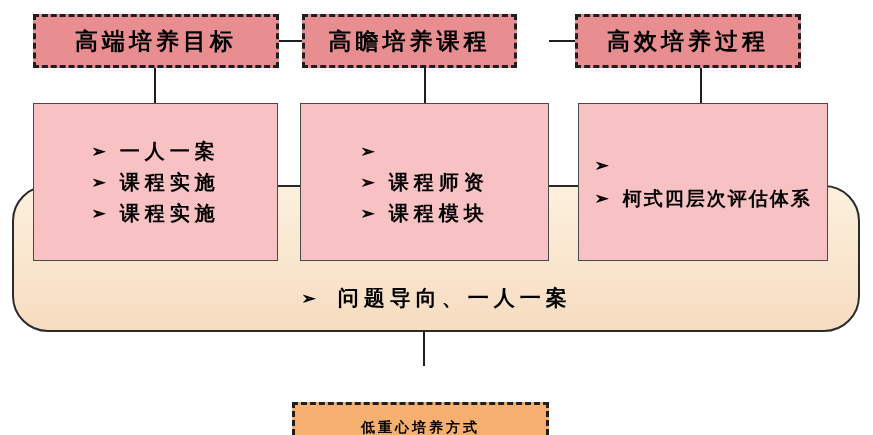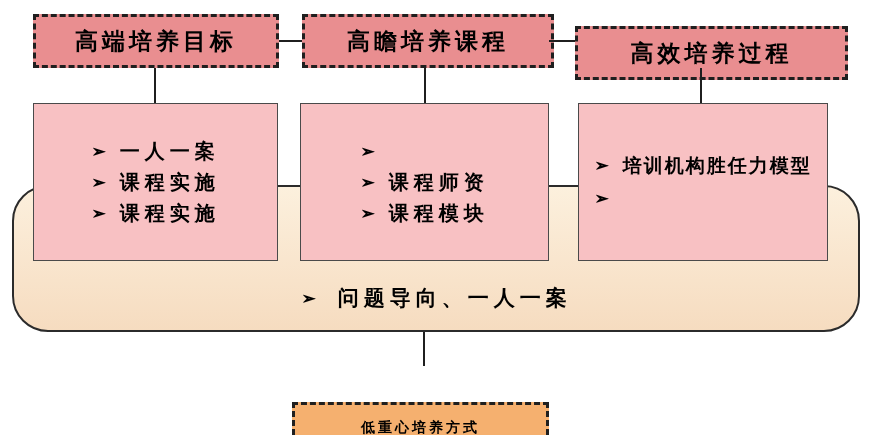--- a/index.html
+++ b/index.html
@@ -25,22 +25,22 @@
     background: var(--top-box-fill, #E98E90);
     border: 3px dashed var(--top-box-border, #1F1F1F);
     display: flex;
     align-items: center;
     justify-content: center;
     font-size: 23px;
     font-weight: bold;
     letter-spacing: 4px;
   }
   .top-box.b1 { left: 33px;  width: 246px; }
-  .top-box.b2 { left: 302px; width: 252px; }
-  .top-box.b3 { left: 575px; width: 273px; margin-top: 12px; }
+  .top-box.b2 { left: 302px; width: 215px; }
+  .top-box.b3 { left: 575px; width: 226px; }
 
   
   .hline, .vline {
     position: absolute;
     background: var(--connector, #1F1F1F);
   }
   .hline { height: 2px; }
   .vline { width: 2px; }
   .h1 { left: 279px; top: 40px; width: 23px; }
   .h2 { left: 549px; top: 40px; width: 26px; }
@@ -194,24 +194,24 @@
         <span class="bullet">➢</span>
         <span>课程模块</span>
       </li>
     </ul>
   </div>
 
   <div class="detail-box m3">
     <ul class="detail-list">
       <li>
         <span class="bullet">➢</span>
-        <span>培训机构胜任力模型</span>
-      </li>
-      <li>
-        <span class="bullet">➢</span>
+      </li>
+      <li>
+        <span class="bullet">➢</span>
+        <span>柯式四层次评估体系</span>
       </li>
     </ul>
   </div>
 
   <div class="foundation-caption">
     <span class="bullet">➢</span>
     <span>问题导向、一人一案</span>
   </div>
 
   <div class="bottom-box">

